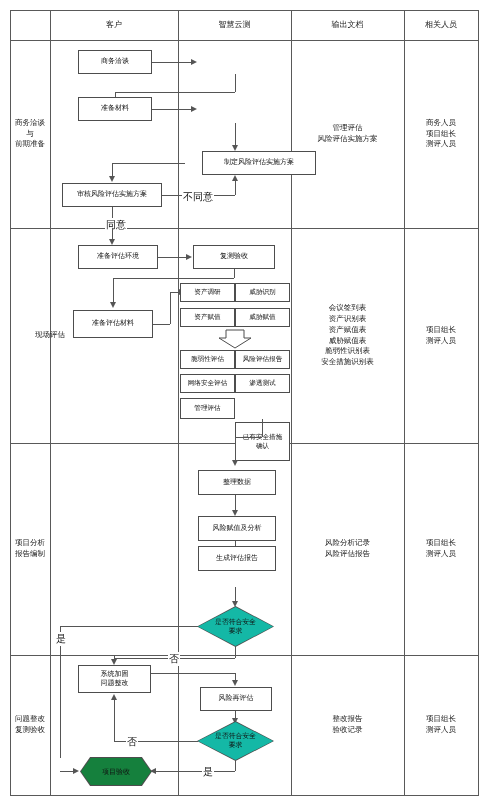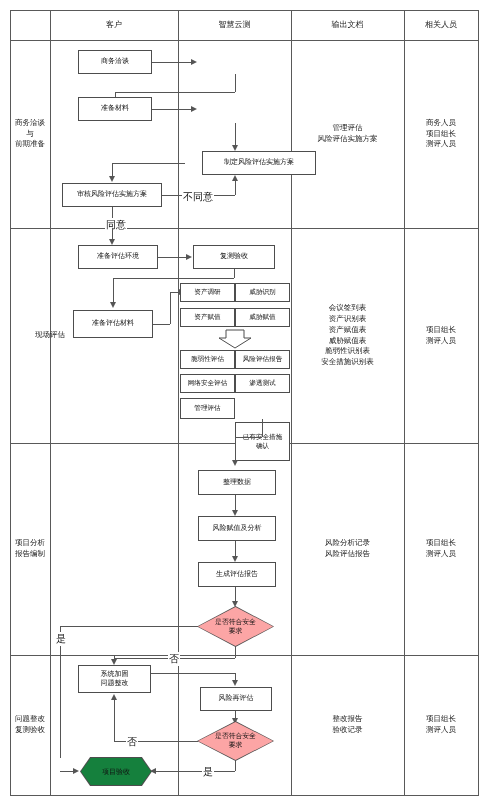--- a/index.html
+++ b/index.html
@@ -23,21 +23,21 @@
   
   .node{
     position:absolute;box-sizing:border-box;
     border:1px solid #4d4d4d;background:#fff;
     display:flex;align-items:center;justify-content:center;
     text-align:center;font-size:7px;color:#111;line-height:1.35;
     white-space:pre-line;
   }
   .grid-node{font-size:6.6px;}
   .diamond{
-    position:absolute;box-sizing:border-box;background:#fca5a5;
+    position:absolute;box-sizing:border-box;background:#14b8a6;
     display:flex;align-items:center;justify-content:center;
     text-align:center;font-size:6.8px;color:#111;line-height:1.3;
     white-space:pre-line;
     clip-path:polygon(50% 0,100% 50%,50% 100%,0 50%);
     border:0;
   }
   .diamond-border{
     position:absolute;background:#4d4d4d;
     clip-path:polygon(50% 0,100% 50%,50% 100%,0 50%);
   }
@@ -203,21 +203,21 @@
   <div class="arw arw-d" style="left:231.5px;top:460px;"></div>
 
   <div class="node" style="left:198px;top:470px;width:78px;height:25px;">整理数据</div>
   <div class="ln lnv" style="left:235px;top:495px;height:17px;"></div>
   <div class="arw arw-d" style="left:231.5px;top:510px;"></div>
 
   <div class="node" style="left:198px;top:516px;width:78px;height:25px;">风险赋值及分析</div>
   <div class="ln lnv" style="left:235px;top:541px;height:17px;"></div>
   <div class="arw arw-d" style="left:231.5px;top:556px;"></div>
 
-  <div class="node" style="left:198px;top:562px;width:78px;height:25px;">生成评估报告</div>
+  <div class="node" style="left:198px;top:546px;width:78px;height:25px;">生成评估报告</div>
   <div class="ln lnv" style="left:235px;top:587px;height:16px;"></div>
   <div class="arw arw-d" style="left:231.5px;top:601px;"></div>
 
   <div class="diamond-border" style="left:197px;top:606px;width:77px;height:41px;"></div>
   <div class="diamond" style="left:198px;top:607px;width:75px;height:39px;">是否符合安全
 要求</div>
 
   <div class="ln lnh" style="left:60px;top:626px;width:138px;"></div>
   <div class="ln lnv" style="left:60px;top:626px;height:132px;"></div>
   <div class="elabel" style="left:55px;top:632px;">是</div>

